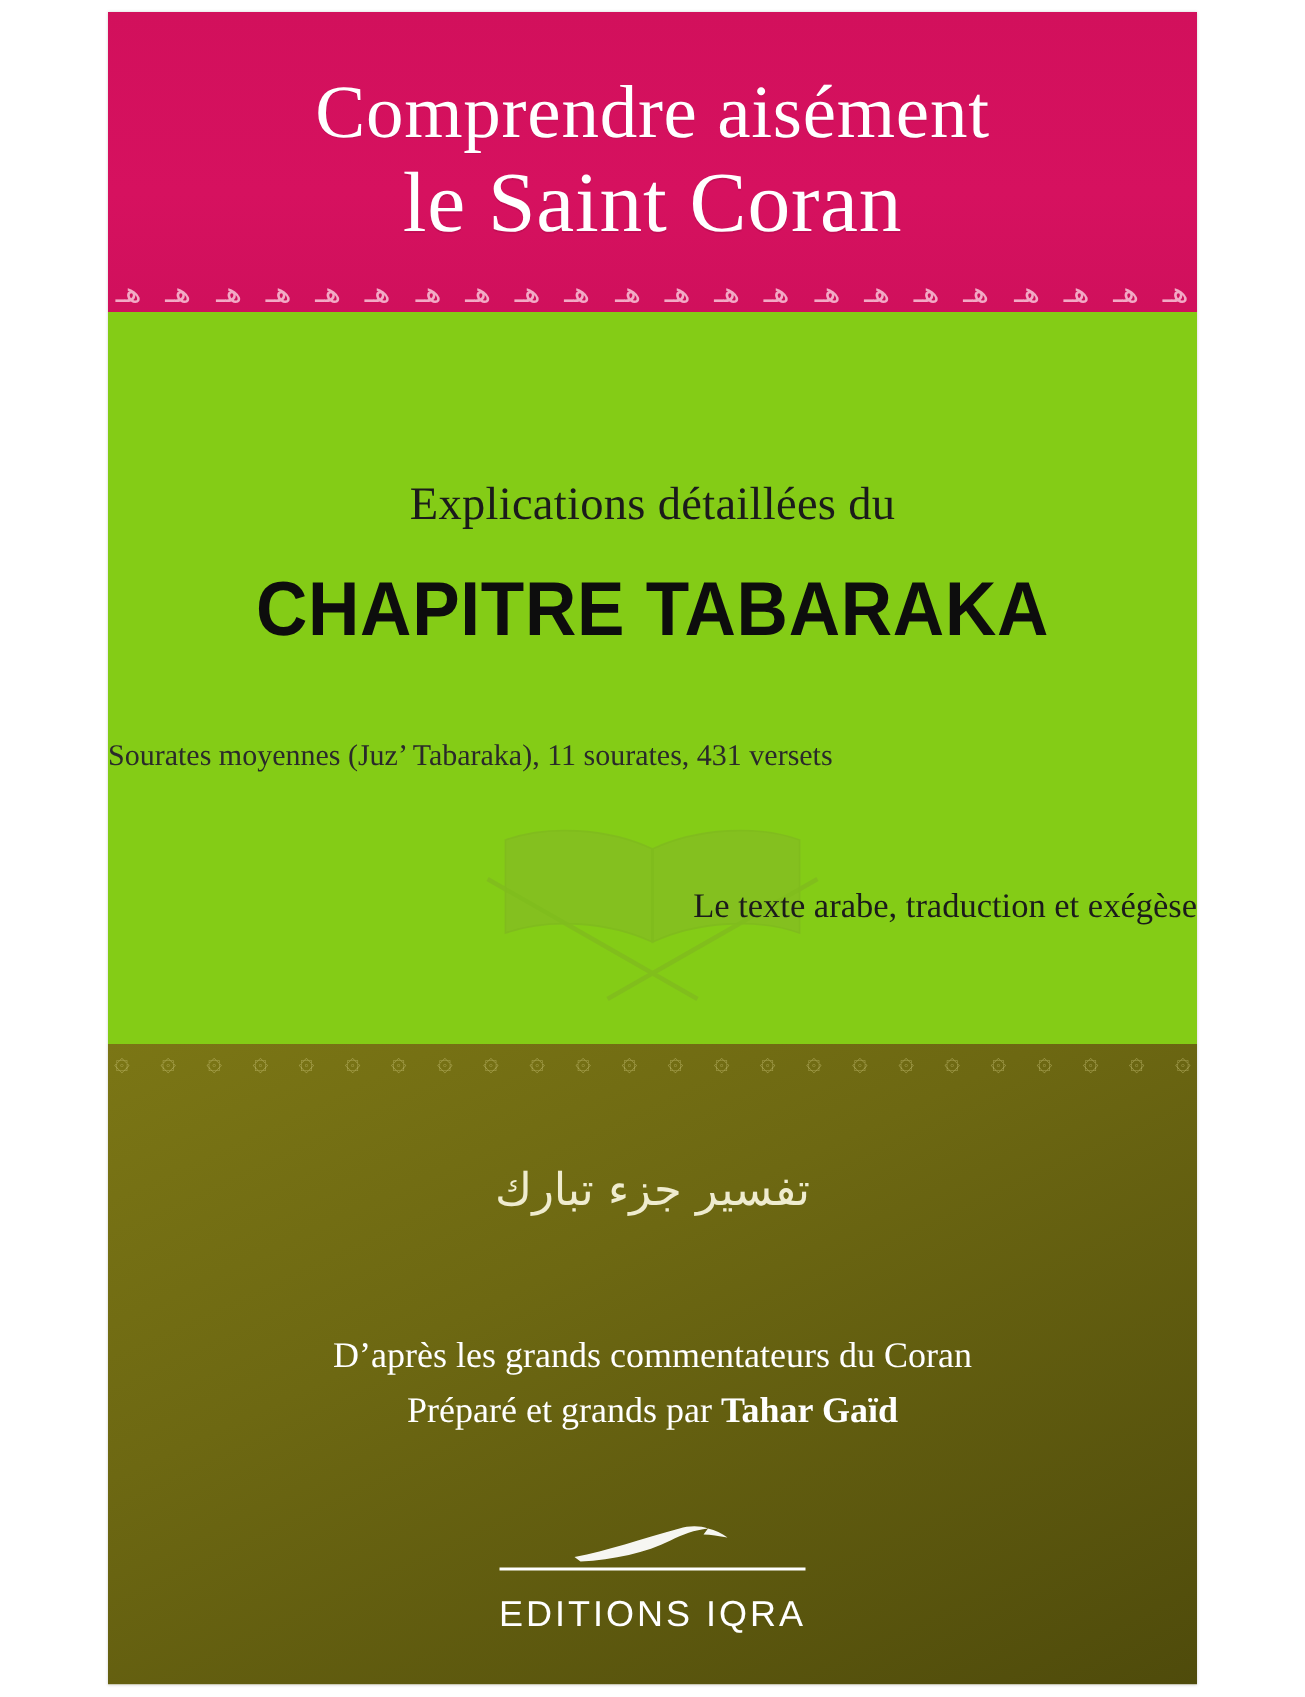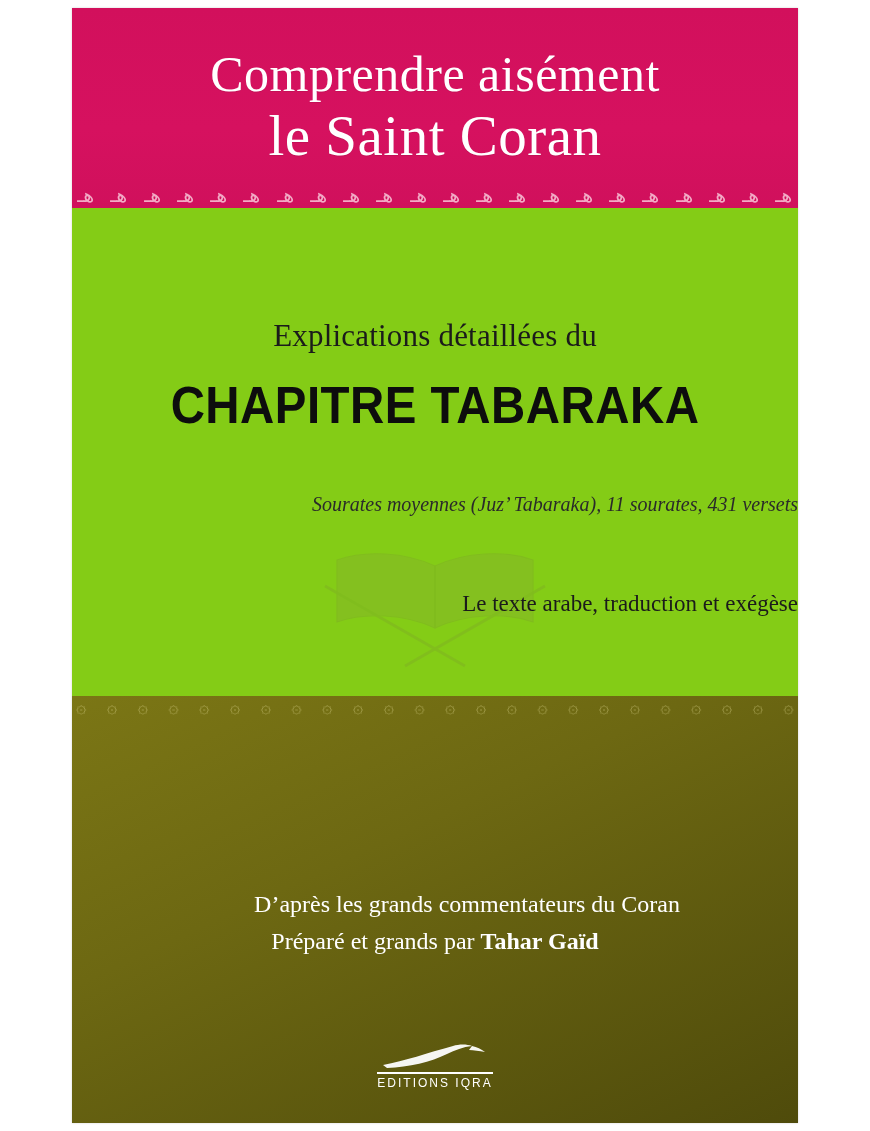--- a/index.html
+++ b/index.html
@@ -118,22 +118,21 @@
     font-size: 51px;
     letter-spacing: 0.5px;
     color: #0d0d0d;
     transform: scaleX(0.93);
   }
 
   .surah-info {
     position: absolute;
     top: 285px;
     width: 100%;
-    text-align: right;
-    font-style: italic;
+    text-align: left;
     font-size: 20px;
     color: #2a2a2a;
   }
 
   
   .watermark {
     position: absolute;
     left: 50%;
     top: 318px;
     transform: translateX(-50%);
@@ -195,21 +194,20 @@
     font-family: "DejaVu Sans", sans-serif;
   }
 
   .credit-line-1 {
     position: absolute;
     top: 195px;
     width: 100%;
     text-align: center;
     color: #ffffff;
     font-size: 24px;
-    padding-left: 32px;
   }
   .credit-line-2 {
     position: absolute;
     top: 232px;
     width: 100%;
     text-align: center;
     color: #ffffff;
     font-size: 24px;
   }
   .credit-line-2 .author {
@@ -226,24 +224,24 @@
     color: #ffffff;
   }
   .publisher-logo {
     display: block;
     margin: 0 auto 1px auto;
     opacity: 0.95;
   }
   .publisher-name {
     display: inline-block;
     font-family: "Liberation Sans", sans-serif;
-    font-size: 12px;
+    font-size: 24px;
     letter-spacing: 2px;
     border-top: 2px solid #ffffff;
-    padding-top: 2px;
+    padding-top: 16px;
   }
 </style>
 </head>
 <body>
 
 <div id="book-cover">
   <div class="sheet">
 
     <div class="header-band">
       <div class="title-line-1">Comprendre aisément</div>
@@ -322,20 +320,21 @@
         <span>۞</span>
         <span>۞</span>
         <span>۞</span>
         <span>۞</span>
         <span>۞</span>
         <span>۞</span>
         <span>۞</span>
         <span>۞</span>
       </div>
 
+      <div class="arabic-title">تفسير جزء تبارك</div>
 
       <div class="credit-line-1">D’après les grands commentateurs du Coran</div>
 
       <div class="credit-line-2">
         <span>Préparé et grands par </span><span class="author">Tahar Gaïd</span>
       </div>
 
       <div class="publisher">
         <svg class="publisher-logo" width="120" height="30" viewBox="0 0 120 30">
           <path d="M8 24 C30 20 52 12 78 5 C84 3 92 3 97 5 C88 6 80 9 72 13 C56 21 34 26 12 27 Z" fill="#ffffff"></path>

